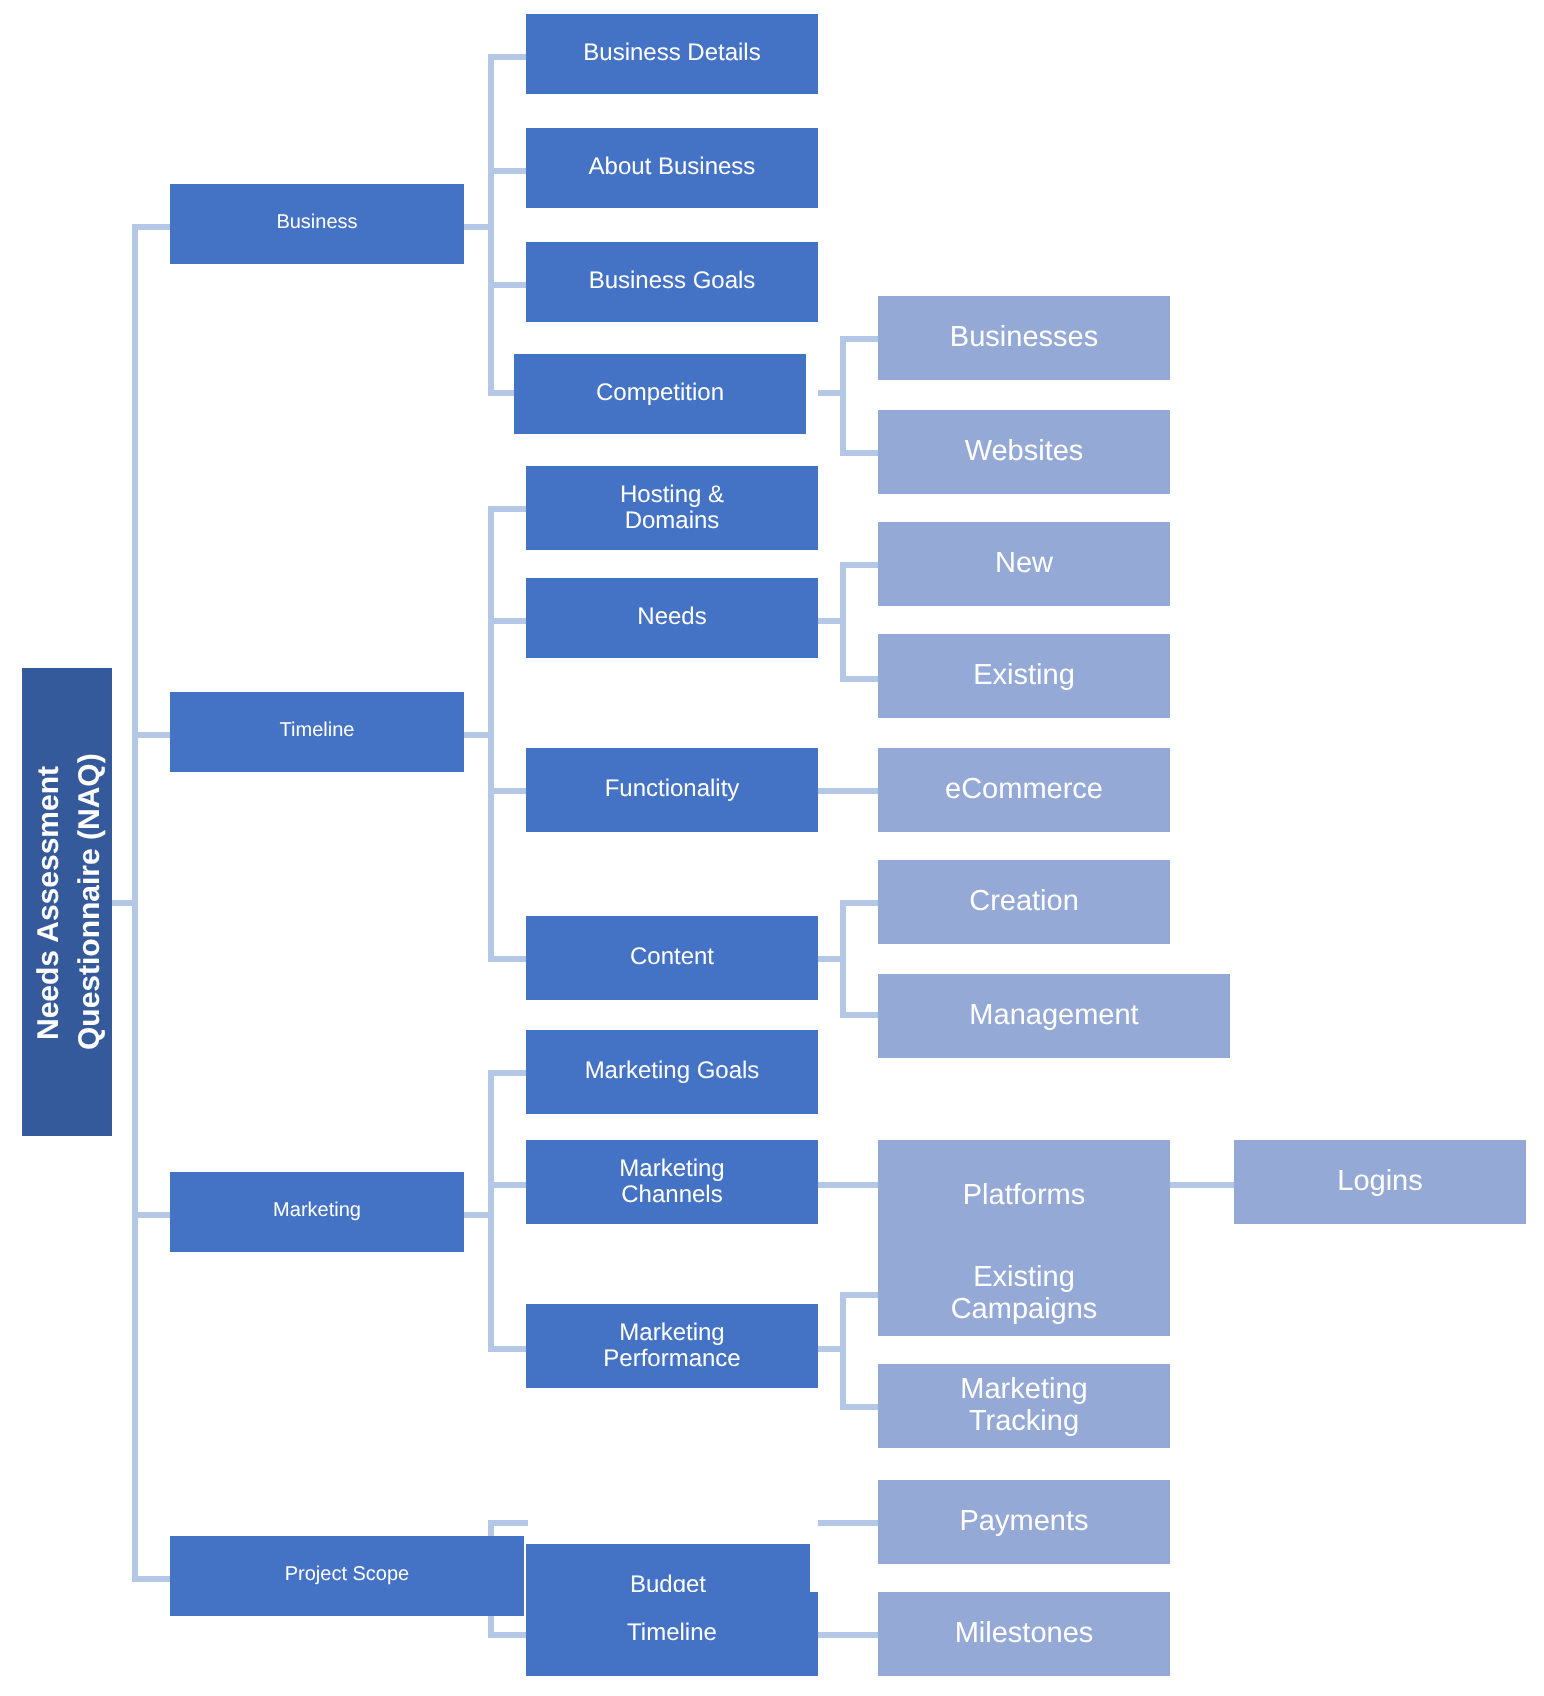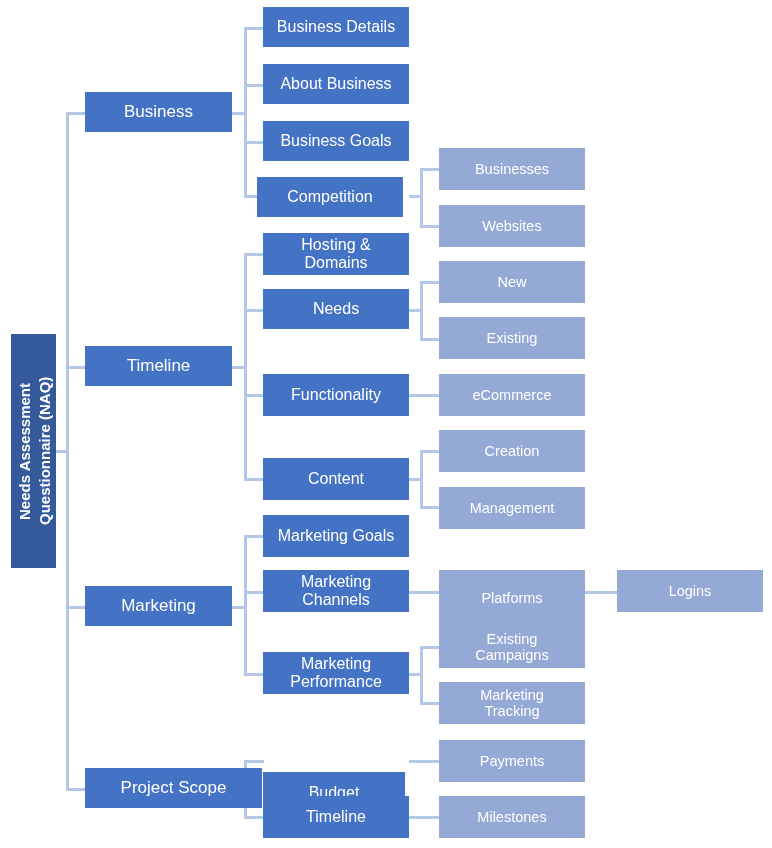--- a/index.html
+++ b/index.html
@@ -38,25 +38,25 @@
     writing-mode: vertical-rl;
     transform: rotate(180deg);
     letter-spacing: 0px;
   }
   .node-root .label {
     white-space: pre-line;
     line-height: 1.35;
   }
   .node-l1 {
     background: #4472C4;
-    font-size: 17px;
+    font-size: 10px;
   }
   .node-l2 {
     background: #4472C4;
-    font-size: 16px;
+    font-size: 12px;
   }
   .node-l3 {
     background: #95A9D6;
     font-size: 14.5px;
   }
   .node-l4 {
     background: #95A9D6;
     font-size: 14.5px;
   }
   .conn {
@@ -194,21 +194,21 @@
     <span class="label">Existing</span>
   </div>
 
   <div class="node node-l3" style="left:439px; top:374px; width:146px; height:42px;">
     <span class="label">eCommerce</span>
   </div>
 
   <div class="node node-l3" style="left:439px; top:430px; width:146px; height:42px;">
     <span class="label">Creation</span>
   </div>
-  <div class="node node-l3" style="left:439px; top:487px; width:146px; height:42px;">
+  <div class="node node-l3" style="left:439px; top:487px; width:176px; height:42px;">
     <span class="label">Management</span>
   </div>
 
   <div class="node node-l2" style="left:263px; top:515px; width:146px; height:42px;">
     <span class="label">Marketing Goals</span>
   </div>
   <div class="node node-l2" style="left:263px; top:570px; width:146px; height:42px; white-space:pre-line;">
     <span class="label">Marketing
 Channels</span>
   </div>

